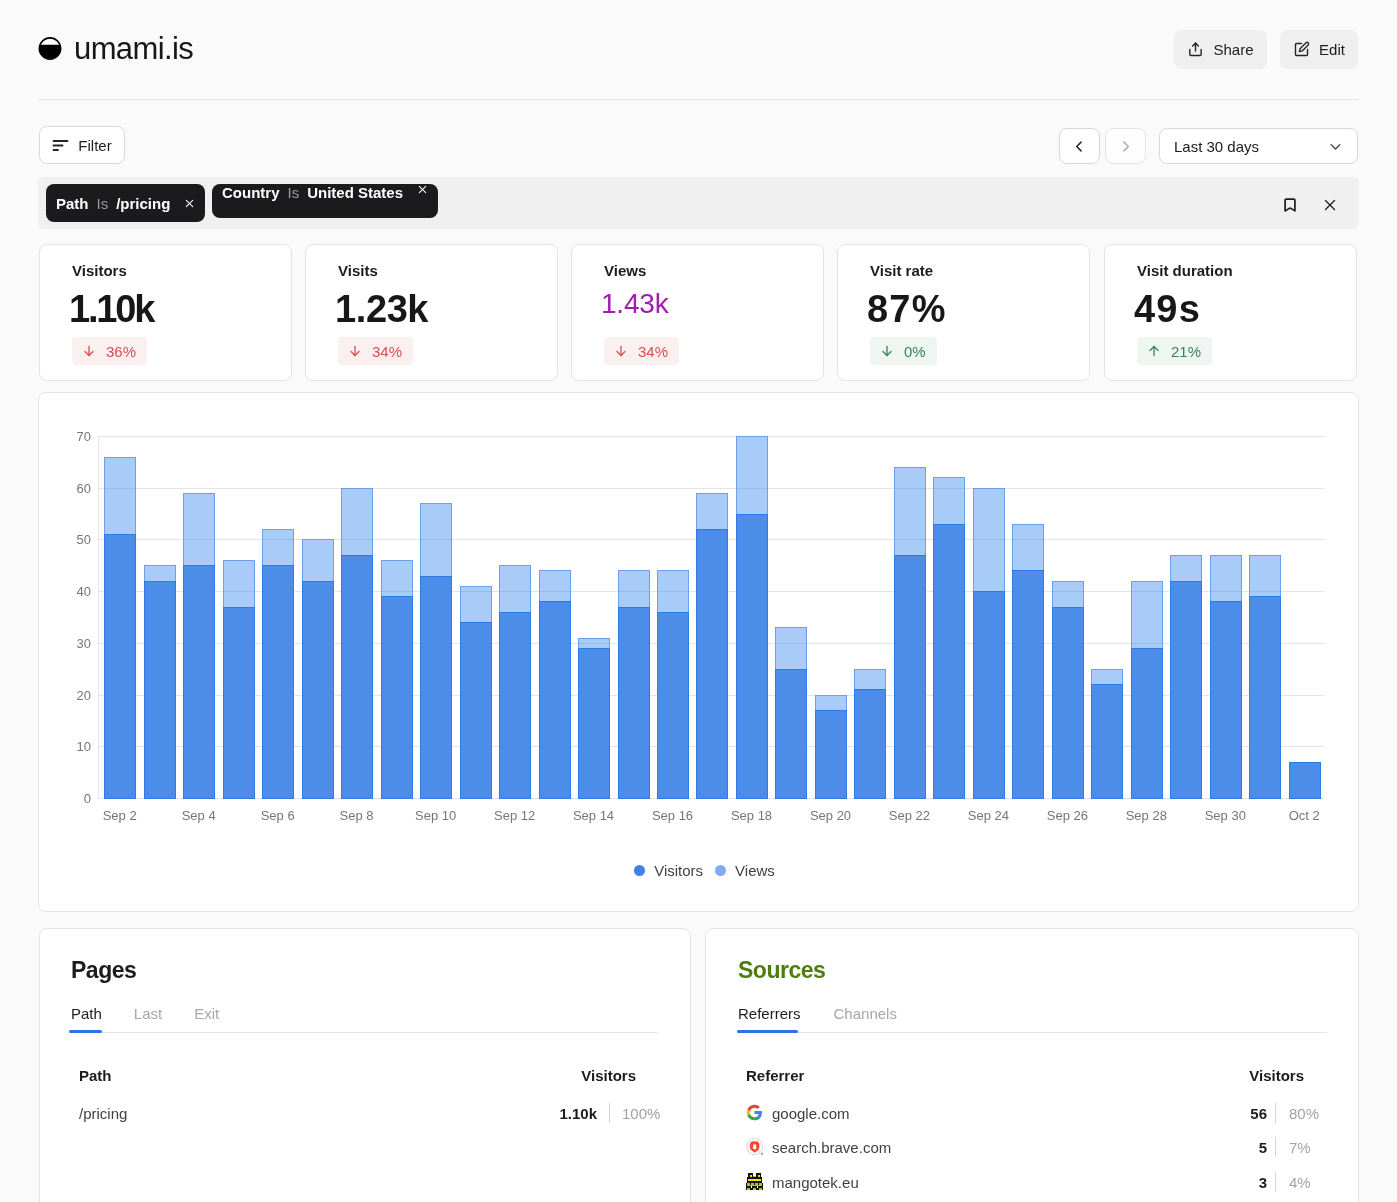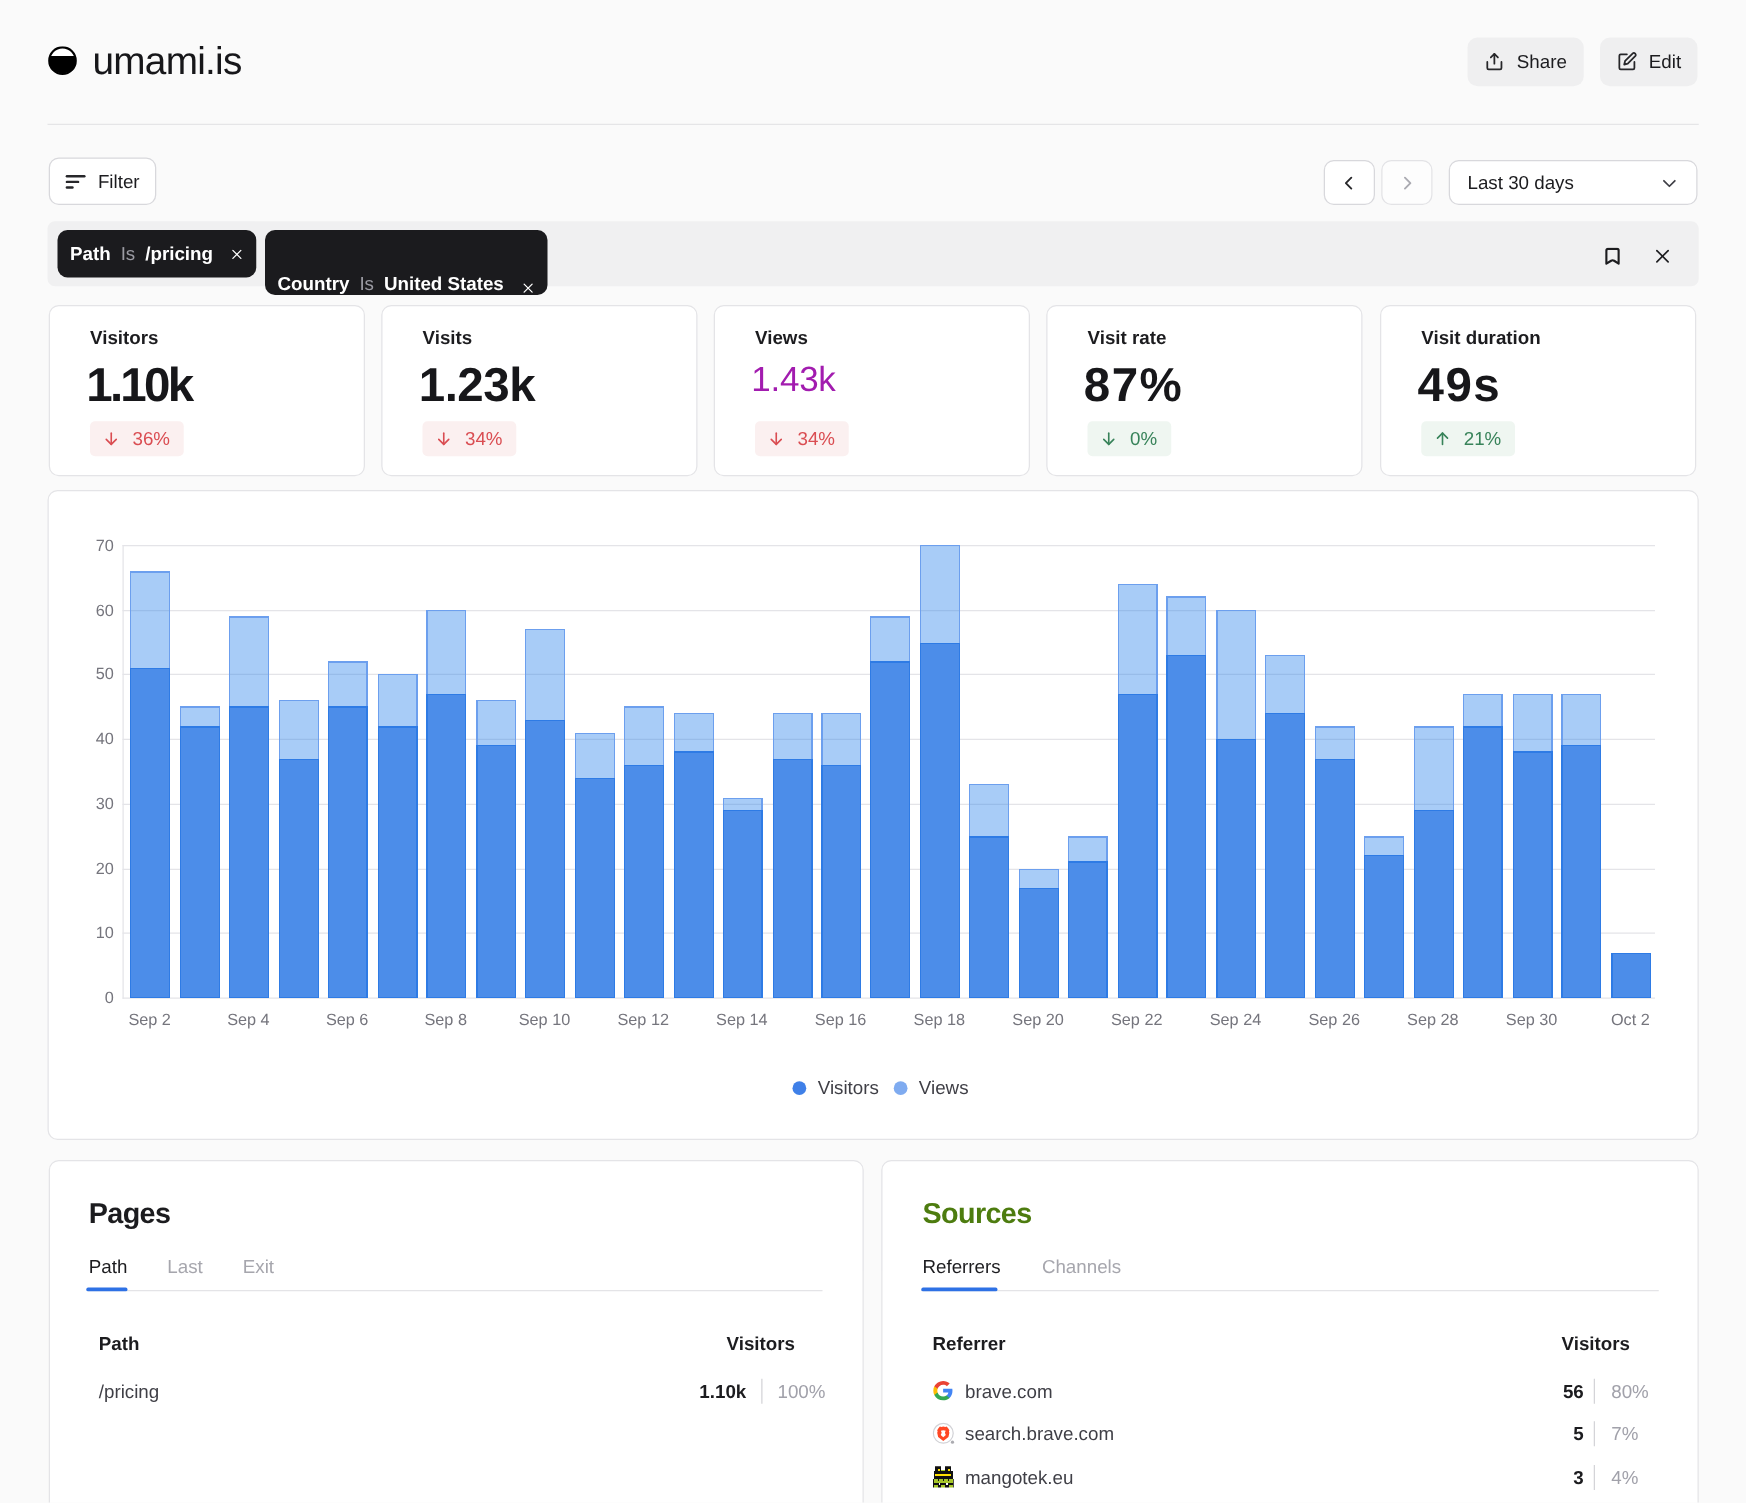--- a/index.html
+++ b/index.html
@@ -70,21 +70,21 @@
 <div class="abs" style="left:38px;top:177px;width:1321px;height:52px;background:#f0f0f1;border-radius:6px"></div>
 <div class="abs" style="left:46px;top:184px;height:38px;background:#1b1b1e;border-radius:8px;display:inline-flex;align-items:center;padding:0 10px;font-size:15px;color:#fff">
   <span style="font-weight:700">Path</span>
     <span style="color:#9b9ba3;margin:0 8px">Is</span>
     <span style="font-weight:700">/pricing</span>
   <svg style="margin-left:14px" width="11" height="11" viewBox="0 0 24 24" fill="none" stroke="#fff" stroke-width="2.2" stroke-linecap="round">
       <line x1="5" y1="5" x2="19" y2="19"></line>
       <line x1="19" y1="5" x2="5" y2="19"></line>
     </svg>
 </div>
-<div class="abs" style="left:212px;top:184px;height:52px;background:#1b1b1e;border-radius:8px;display:inline-flex;align-items:flex-end;padding:0 10px;font-size:15px;color:#fff">
+<div class="abs" style="left:212px;top:184px;height:34px;background:#1b1b1e;border-radius:8px;display:inline-flex;align-items:flex-start;padding:0 10px;font-size:15px;color:#fff">
   <span style="font-weight:700">Country</span>
     <span style="color:#9b9ba3;margin:0 8px">Is</span>
     <span style="font-weight:700">United States</span>
   <svg style="margin-left:14px" width="11" height="11" viewBox="0 0 24 24" fill="none" stroke="#fff" stroke-width="2.2" stroke-linecap="round">
       <line x1="5" y1="5" x2="19" y2="19"></line>
       <line x1="19" y1="5" x2="5" y2="19"></line>
     </svg>
 </div>
 <svg class="abs" style="left:1284px;top:198px" width="12" height="14" viewBox="0 0 24 28" fill="none" stroke="#1c1c1f" stroke-width="3.4" stroke-linejoin="round" stroke-linecap="round">
     <path d="M2.2 25.8V4.6A2.4 2.4 0 0 1 4.6 2.2h14.8a2.4 2.4 0 0 1 2.4 2.4v21.2l-7.2-4.6c-1.6-1-3.2-1-4.8 0Z"></path>
@@ -278,21 +278,21 @@
 <div class="abs" style="left:737px;top:1032px;width:590px;height:1px;background:#e4e4e7"></div>
 <div class="abs" style="left:737px;top:1030px;width:61px;height:3px;background:#2e71e5;border-radius:2px"></div>
 <div class="abs" style="left:746px;top:1067px;font-size:15px;font-weight:700;color:#1c1c1f">Referrer</div>
 <div class="abs" style="left:1104px;top:1067px;width:200px;text-align:right;font-size:15px;font-weight:700;color:#1c1c1f">Visitors</div>
 <div class="abs" style="left:746px;top:1104px;width:17px;height:17px"><svg width="17" height="17" viewBox="0 0 48 48">
       <path fill="#4285F4" d="M45.1 24.5c0-1.6-.1-3.1-.4-4.5H24v8.5h11.8c-.5 2.8-2.1 5.1-4.4 6.7v5.6h7.2c4.2-3.9 6.5-9.6 6.5-16.3z"></path>
       <path fill="#34A853" d="M24 46c6 0 11-2 14.7-5.3l-7.2-5.6c-2 1.3-4.5 2.1-7.5 2.1-5.8 0-10.7-3.9-12.4-9.2H4.1v5.8C7.8 41.2 15.3 46 24 46z"></path>
       <path fill="#FBBC05" d="M11.6 28c-.4-1.3-.7-2.6-.7-4s.3-2.7.7-4v-5.8H4.1C2.6 17.2 1.8 20.5 1.8 24s.8 6.8 2.3 9.8l7.5-5.8z"></path>
       <path fill="#EA4335" d="M24 10.8c3.3 0 6.2 1.1 8.5 3.3l6.4-6.4C35 4.1 30 2 24 2 15.3 2 7.8 6.8 4.1 14.2l7.5 5.8c1.7-5.3 6.6-9.2 12.4-9.2z"></path>
     </svg></div>
-<div class="abs" style="left:772px;top:1105px;font-size:15px;color:#3f3f46">brave.com</div>
+<div class="abs" style="left:772px;top:1105px;font-size:15px;color:#3f3f46">google.com</div>
 <div class="abs" style="left:1067px;top:1105px;width:200px;text-align:right;font-size:15px;font-weight:700;color:#1c1c1f">56</div>
 <div class="abs" style="left:1275px;top:1103px;width:1px;height:20px;background:#d4d4d8"></div>
 <div class="abs" style="left:1289px;top:1105px;font-size:15px;color:#a1a1aa">80%</div>
 <div class="abs" style="left:746px;top:1138px;width:17px;height:17px"><svg width="18" height="18" viewBox="0 0 24 24">
       <circle cx="11.5" cy="11.5" r="10.6" fill="#fff" stroke="#d2d2d6" stroke-width="1.3"></circle>
       <path d="M11.5 4.2l2.1.5 1.5-.5 1.6 1.8 1.3 2.2-.5 1.5.5 1.3-1 4.4-2.4 2-3.1 2.3-3.1-2.3-2.4-2-1-4.4.5-1.3-.5-1.5L6.3 6l1.6-1.8 1.5.5z" fill="#ff4724"></path>
       <path d="M11.5 8.2l2.6.7-.9 2.1 1 2.2-2.7 2.4-2.7-2.4 1-2.2-.9-2.1z" fill="#fff"></path>
       <circle cx="21.3" cy="21" r="1.7" fill="#ababb0"></circle>
     </svg></div>
 <div class="abs" style="left:772px;top:1139px;font-size:15px;color:#3f3f46">search.brave.com</div>

